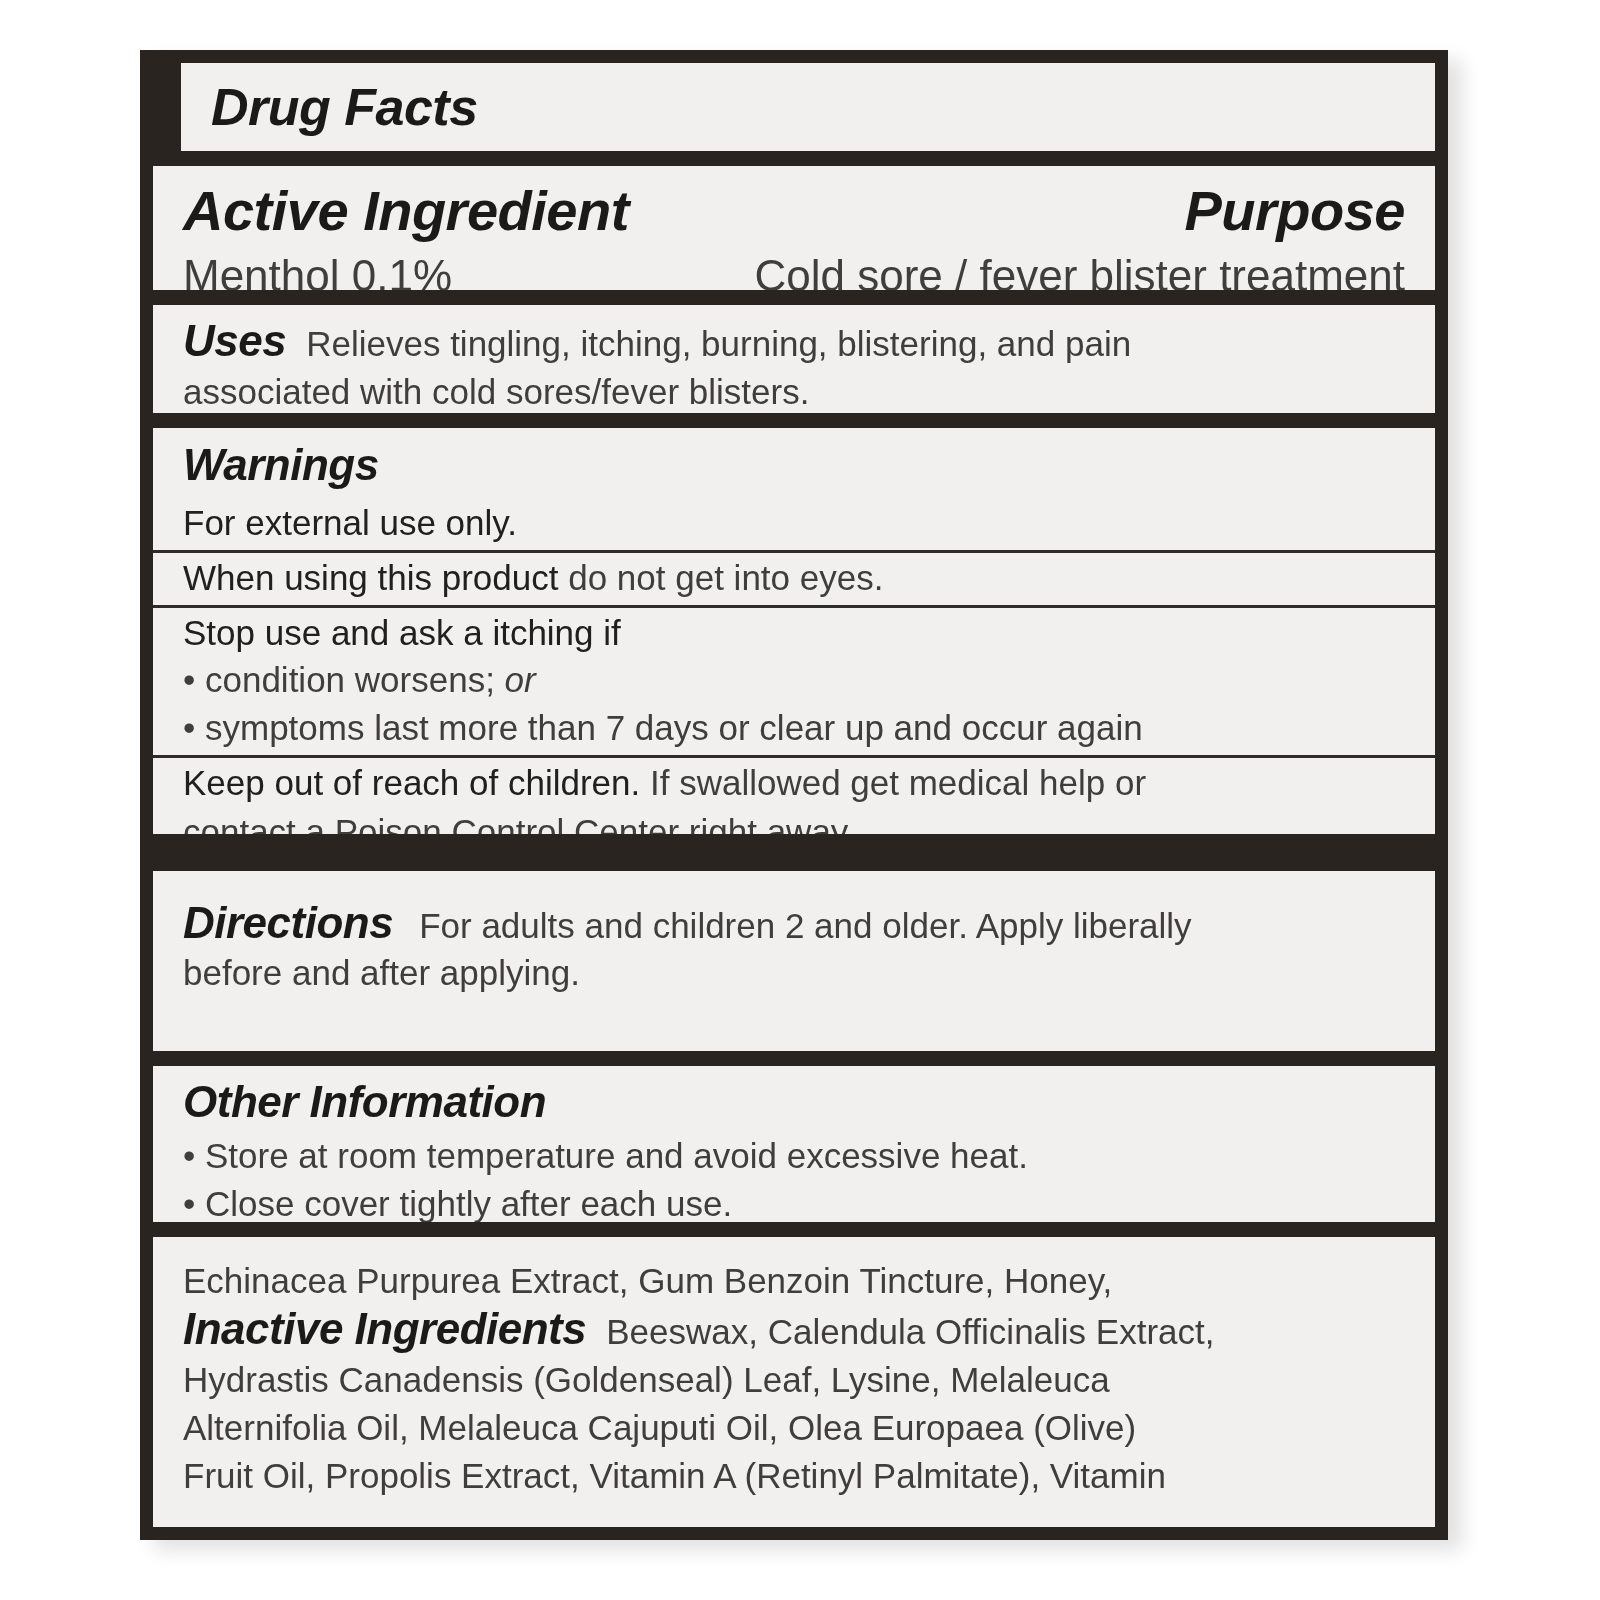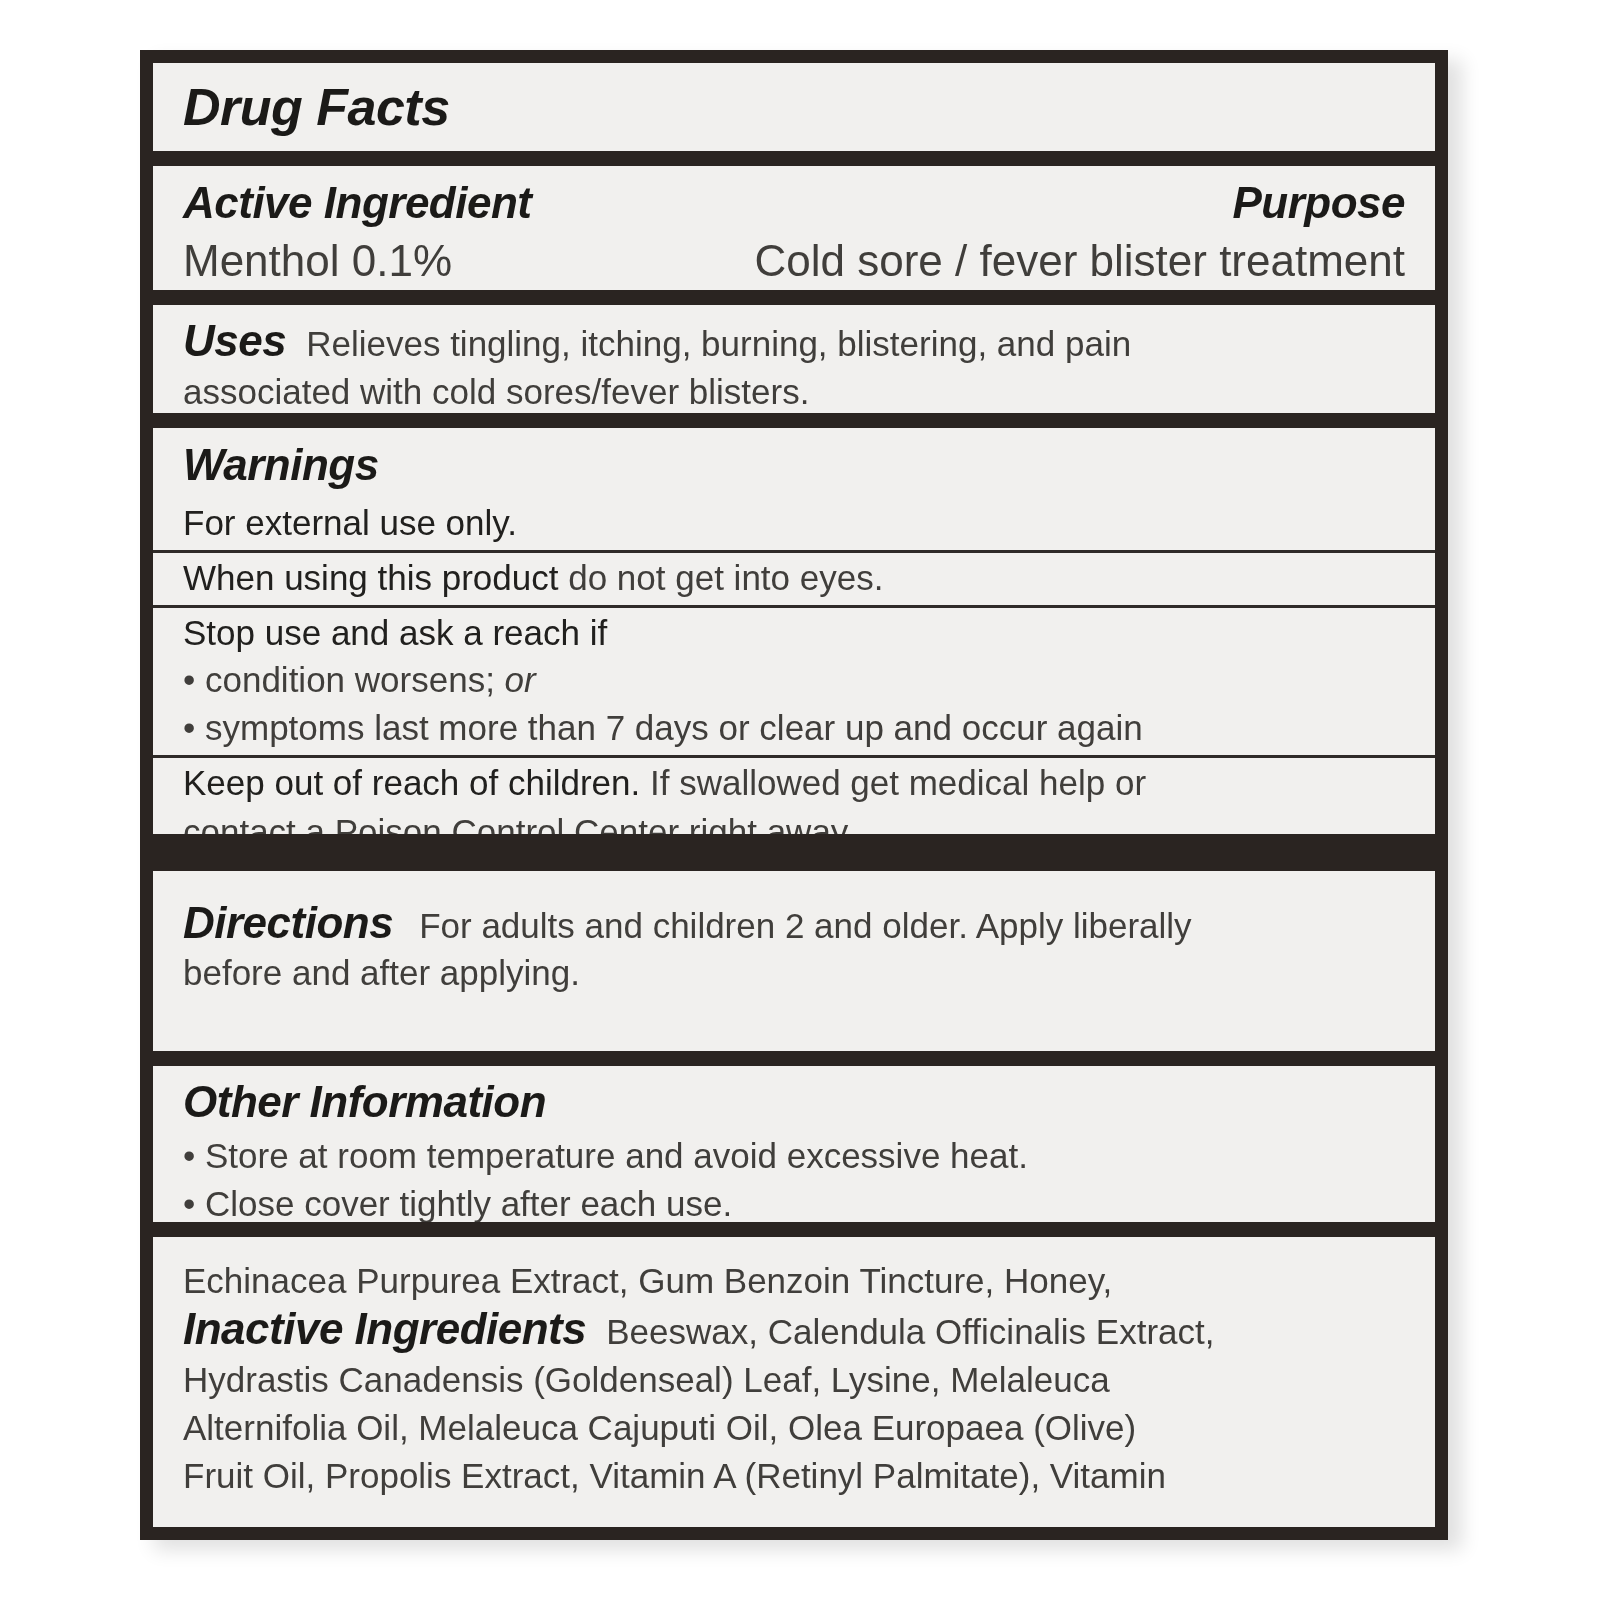--- a/index.html
+++ b/index.html
@@ -33,26 +33,26 @@
   .h {
     font-weight: 700;
     font-style: italic;
     color: #1b1a18;
     letter-spacing: -0.5px;
   }
   .b { font-weight: 400; color: #21201e; }
   .i { font-style: italic; }
 
   
-  .title-sec { height: 88px; display: flex; align-items: center; padding-left: 30px; }
+  .title-sec { height: 88px; display: flex; align-items: center; padding-left: 30px; margin-left: 28px; }
   .title-sec .h { font-size: 52px; }
 
   
   .active-sec { height: 124px; padding: 12px 30px 0 30px; }
-  .active-sec .heads { display: flex; justify-content: space-between; font-size: 44px; }
+  .active-sec .heads { display: flex; justify-content: space-between; font-size: 56px; }
   .active-sec .vals { display: flex; justify-content: space-between; font-size: 44px; margin-top: 8px; }
 
   
   .uses-sec { height: 108px; padding: 12px 30px 0 30px; font-size: 35px; line-height: 48px; }
   .h.inline { font-size: 44px; margin-right: 20px; letter-spacing: -0.5px; }
 
   
   .warn-sec { height: 406px; padding-top: 10px; font-size: 35px; }
   .warn-sec > div { padding-left: 30px; }
   .warn-sec .h.block { font-size: 44px; padding-top: 2px; padding-bottom: 8px; }
@@ -100,21 +100,21 @@
 
   <section class="sec warn-sec">
     <div class="h block">Warnings</div>
     <div class="ruled">
       <span class="b">For external use only.</span>
     </div>
     <div class="ruled">
       <span class="b">When using this product</span><span> do not get into eyes.</span>
     </div>
     <div class="plain">
-      <span class="b">Stop use and ask a reach if</span>
+      <span class="b">Stop use and ask a itching if</span>
     </div>
     <div class="bullet">
       <span>• condition worsens; </span><span class="i">or</span>
     </div>
     <div class="ruled">
       <span>• symptoms last more than 7 days or clear up and occur again</span>
     </div>
     <div class="plain">
       <span class="b">Keep out of reach of children.</span><span> If swallowed get medical help or</span>
     </div>

